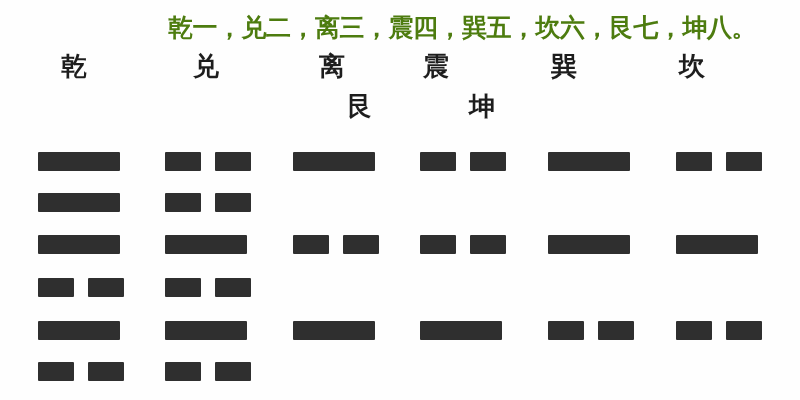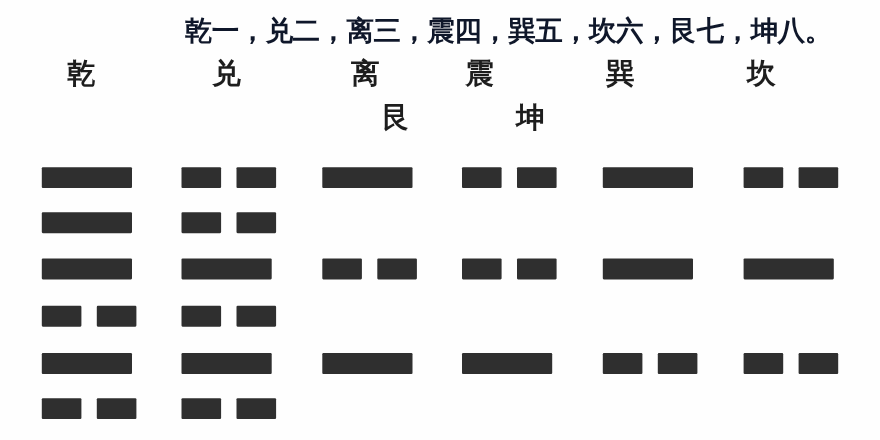--- a/index.html
+++ b/index.html
@@ -3,21 +3,21 @@
 <meta charset="utf-8">
 <style>
   html,body{margin:0;padding:0;}
   body{
     width:800px;height:400px;position:relative;overflow:hidden;
     background:#fefefe;
     font-family:"Liberation Sans","DejaVu Sans",sans-serif;
   }
   .heading{
     position:absolute;left:168px;top:11px;
-    font-size:25px;font-weight:bold;color:#0f172a;
+    font-size:25px;font-weight:bold;color:#4d7c0f;
     white-space:nowrap;letter-spacing:-0.5px;
   }
   .trigram-label{
     position:absolute;transform:translateX(-50%);
     font-size:26px;font-weight:bold;color:#1d1d1d;line-height:1;
   }
   .line-solid{position:absolute;border-radius:1px;}
   .line-broken{position:absolute;}
   .line-broken .seg{position:absolute;top:0;border-radius:1px;}
 </style>

